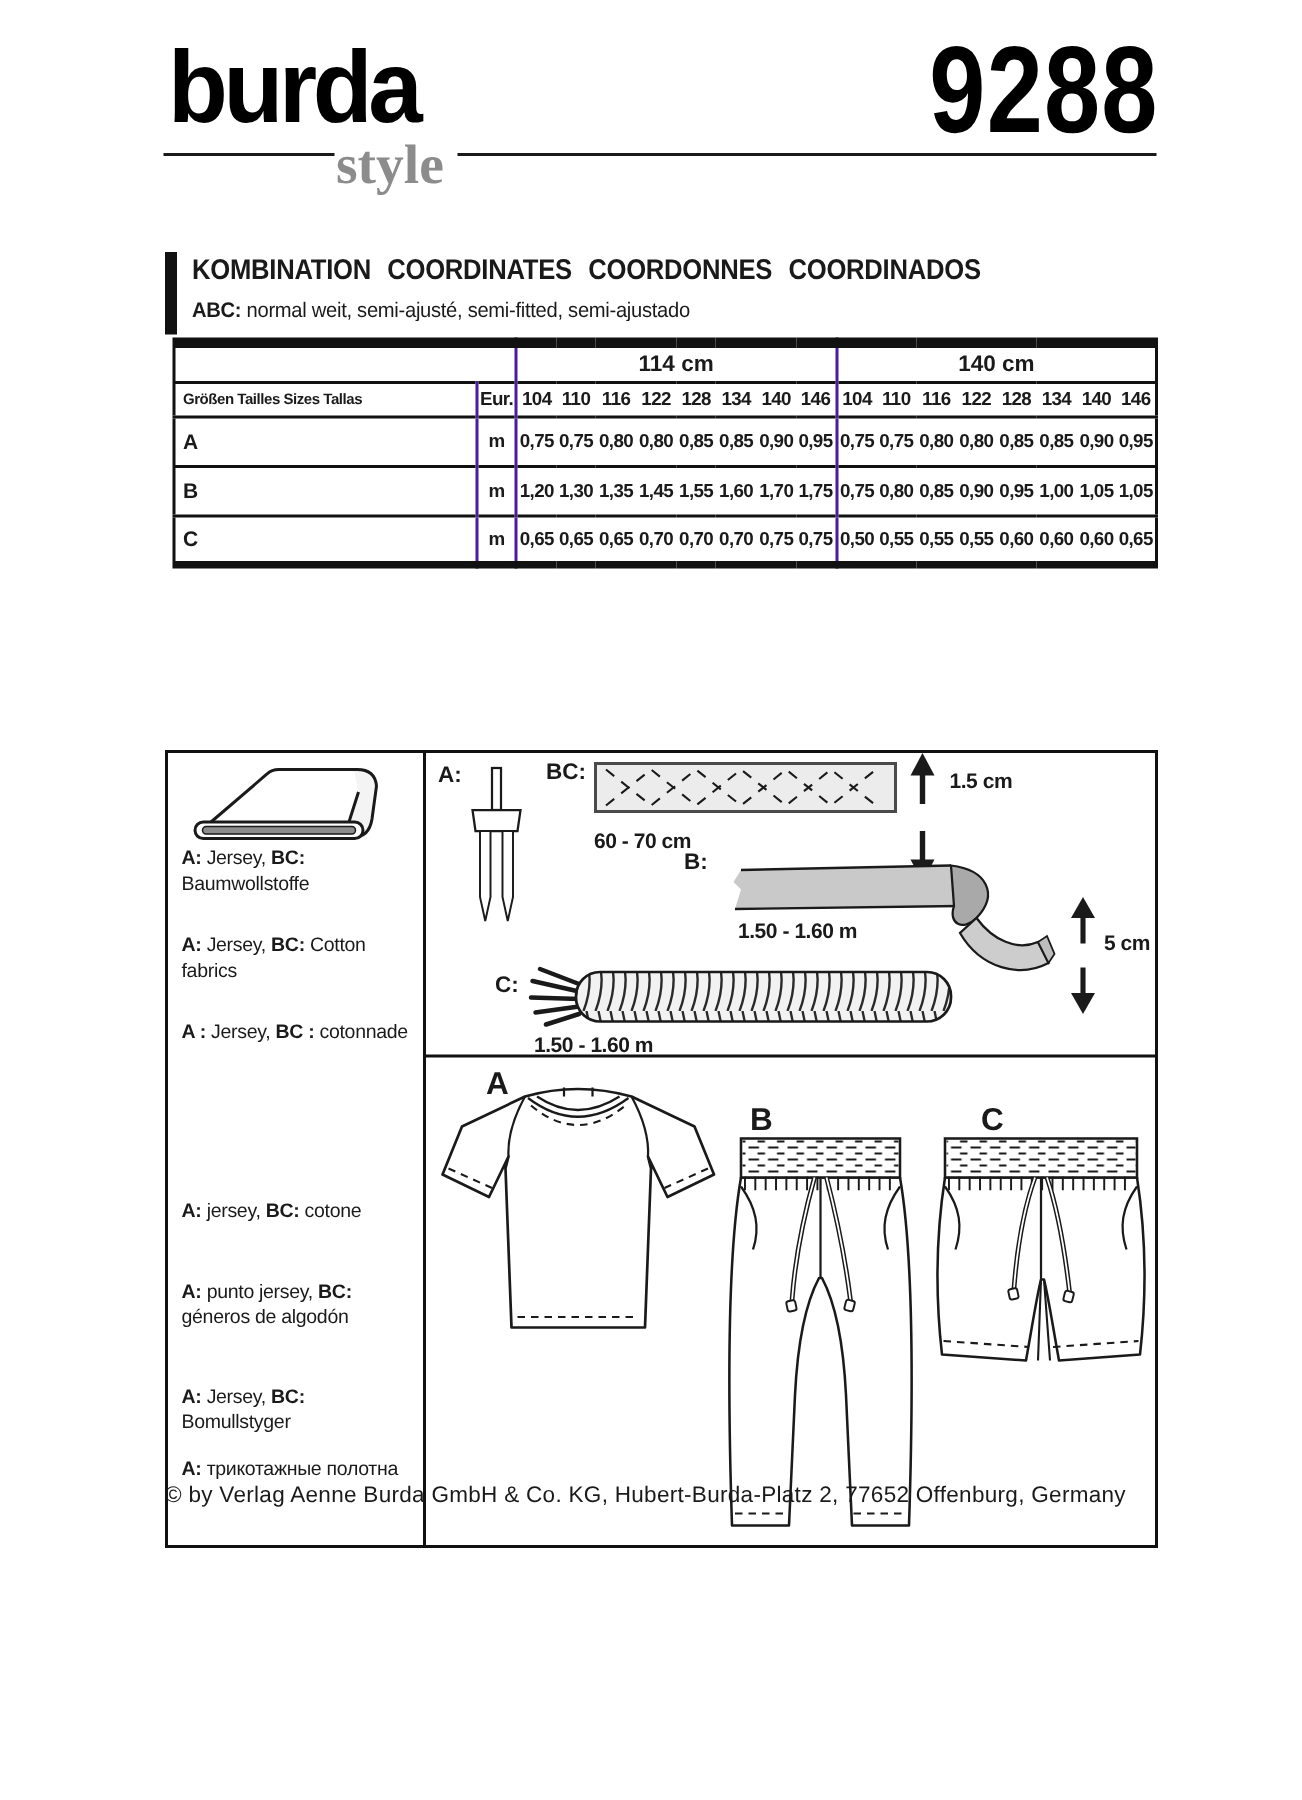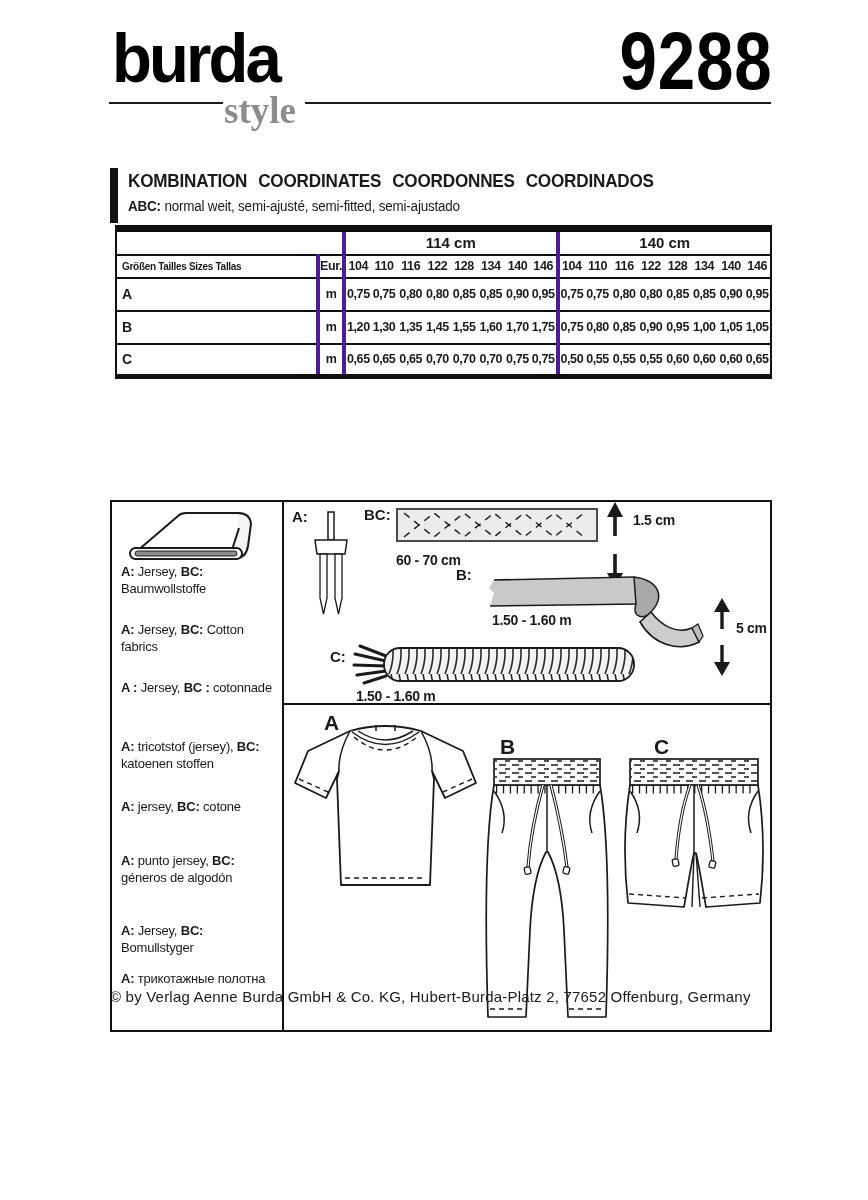--- a/index.html
+++ b/index.html
@@ -39,21 +39,21 @@
   
   table.yardage {
     position:absolute; left:115px; top:225px; width:657px;
     border-collapse:collapse; table-layout:fixed;
     border-top:7px solid #111; border-bottom:5px solid #111;
     border-left:2px solid #111; border-right:2px solid #111;
     font-size:12.5px; font-weight:bold; letter-spacing:-0.4px;
   }
   table.yardage tr.r2, table.yardage tr.rd { border-top:2px solid #111; }
   table.yardage th, table.yardage td { padding:0; text-align:center; vertical-align:middle; font-weight:bold; white-space:nowrap; overflow:hidden; }
-  table.yardage .vline { border-left:4px solid #4c1d95; }
+  table.yardage .vline { border-left:2px solid #4c1d95; }
   table.yardage tr.r1 th { height:26px; font-size:15px; letter-spacing:0; }
   table.yardage tr.r2 th { height:23px; }
   table.yardage tr.rd td { height:33px; }
   table.yardage .lblcell { text-align:left; padding-left:5px; font-size:10px; letter-spacing:-0.3px; }
   table.yardage .abc { text-align:left; padding-left:5px; font-size:14px; }
   
   .lower-grid {
     position:absolute; left:110px; top:500px; width:662px; height:532px;
     border:2.5px solid #111; display:flex;
   }
@@ -206,21 +206,20 @@
         <svg width="150" height="54" viewBox="0 0 150 54">
           <path d="M14,44 L56,8 Q59,5 64,5 L114,5 Q123,6 121,14 L117,44" fill="#ffffff" stroke="#1a1a1a" stroke-width="2"></path>
           <path d="M114,5 Q128,4 129,16 L126,38 Q124,50 114,50 Q107,50 110,42 L117,20" fill="#f4f4f4" stroke="#1a1a1a" stroke-width="2"></path>
           <rect x="8" y="40" width="112" height="11" rx="5.5" fill="#ffffff" stroke="#1a1a1a" stroke-width="2"></rect>
           <rect x="13" y="43" width="102" height="5" rx="2.5" fill="#8d8d8d" stroke="#1a1a1a" stroke-width="1"></rect>
         </svg>
       </div>
       <div class="fab-item" style="top:62px"><b>A:</b> <span>Jersey,</span> <b>BC:</b> <span>Baumwollstoffe</span></div>
       <div class="fab-item" style="top:120px"><b>A:</b> <span>Jersey,</span> <b>BC:</b> <span>Cotton fabrics</span></div>
       <div class="fab-item" style="top:178px"><b>A :</b> <span>Jersey,</span> <b>BC :</b> <span>cotonnade</span></div>
-      <div class="fab-item" style="top:237px"><b>A:</b> <span>tricotstof (jersey),</span> <b>BC:</b> <span>katoenen stoffen</span></div>
       <div class="fab-item" style="top:297px"><b>A:</b> <span>jersey,</span> <b>BC:</b> <span>cotone</span></div>
       <div class="fab-item" style="top:421px"><b>A:</b> <span>Jersey,</span> <b>BC:</b> <span>Bomullstyger</span></div>
       <div class="fab-item" style="top:351px"><b>A:</b> <span>punto jersey,</span> <b>BC:</b> <span>géneros de algodón</span></div>
       <div class="fab-item" style="top:469px">
         <div><b>A:</b> <span>трикотажные полотна</span></div>
       </div>
     </div>
 
     <div class="right-col">
 

